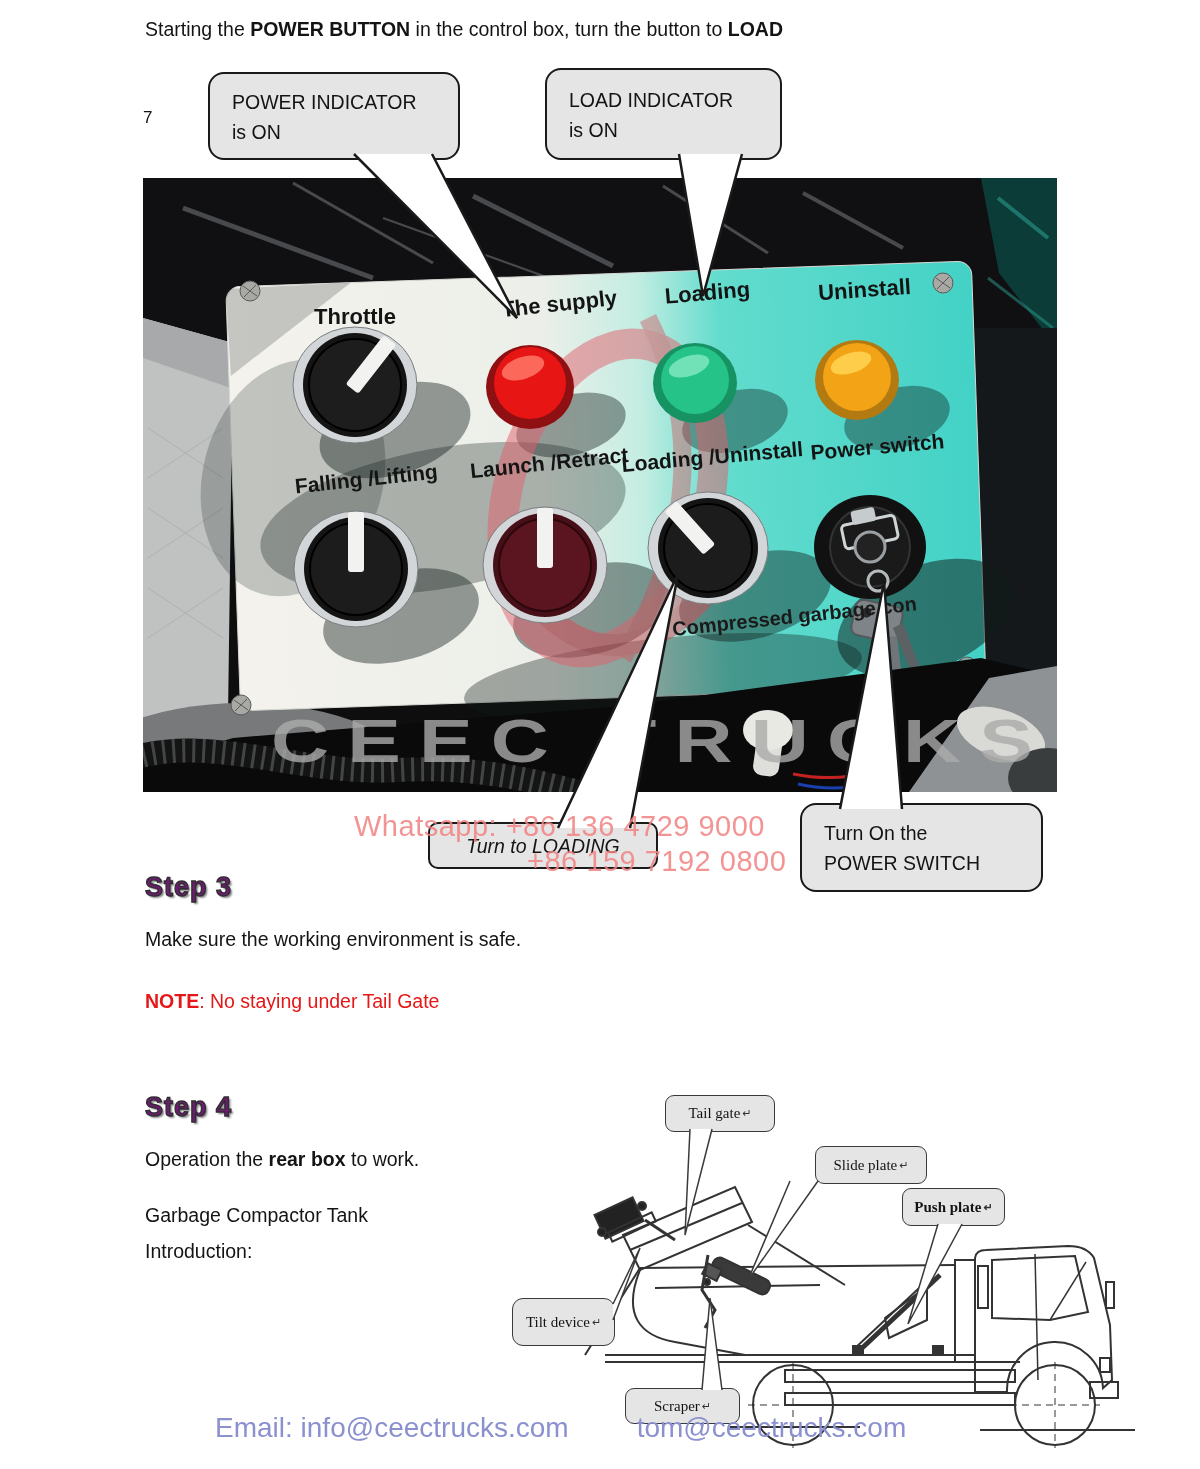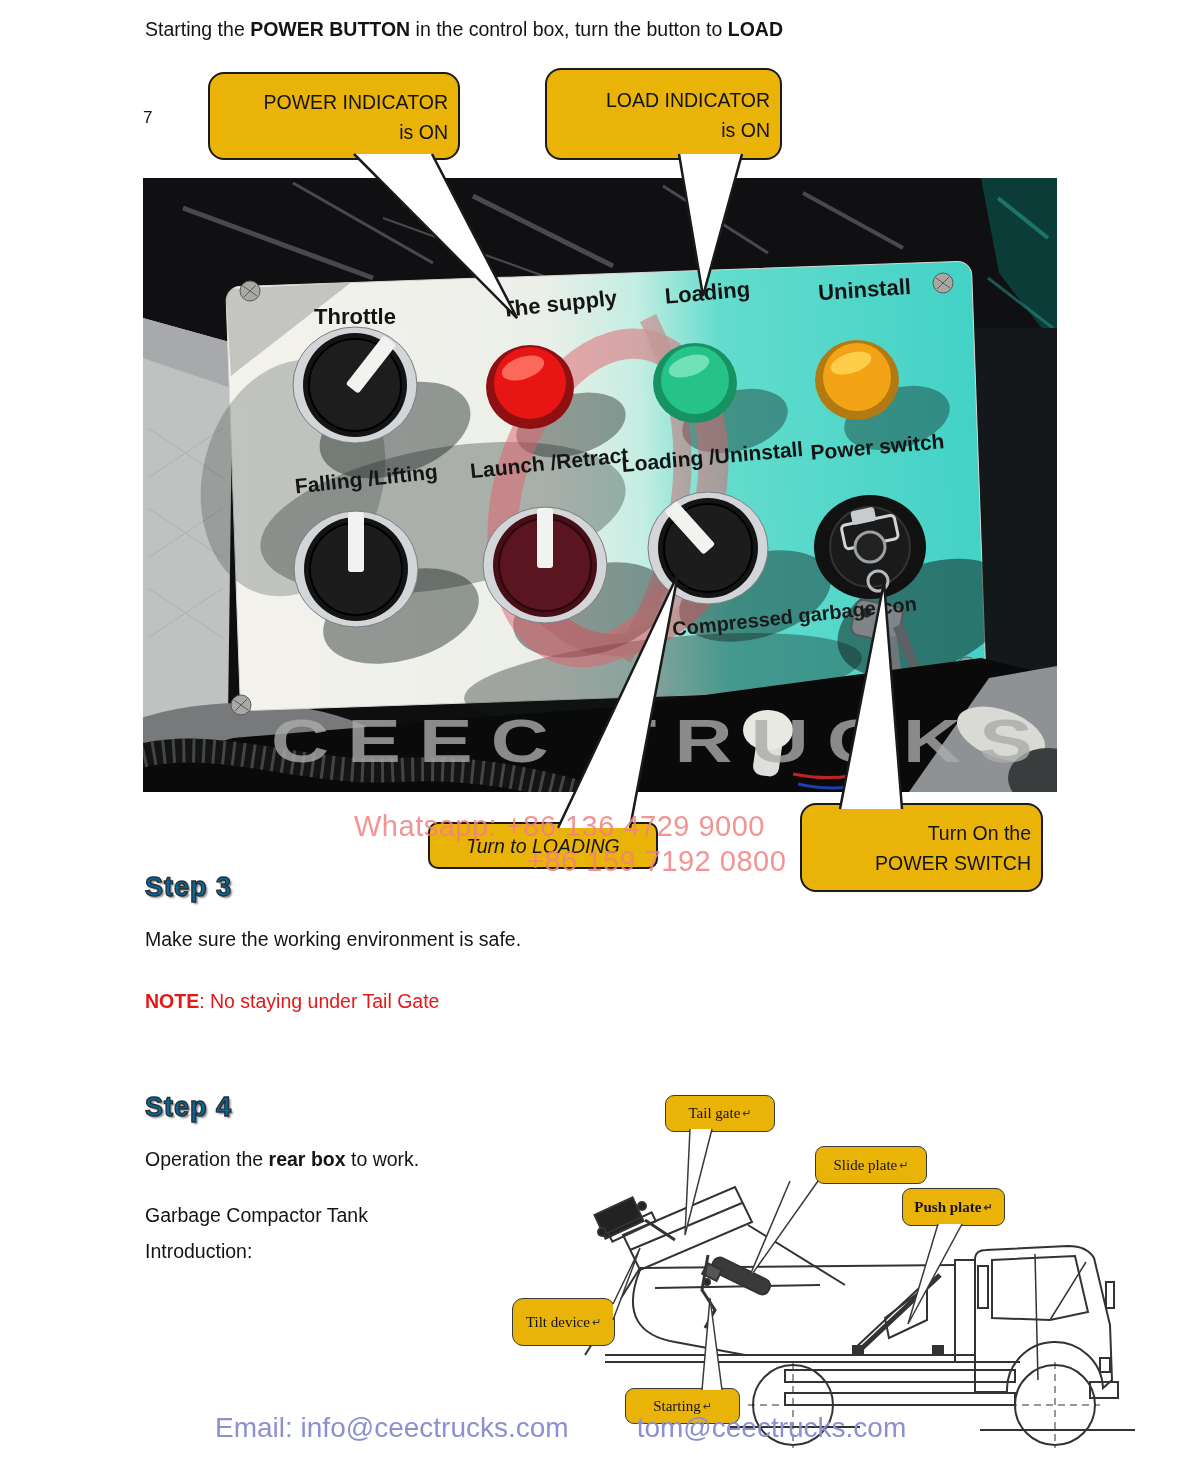--- a/index.html
+++ b/index.html
@@ -2,29 +2,29 @@
 <html><head>
 <meta charset="utf-8">
 <style>
   html,body{margin:0;padding:0;background:#ffffff;}
   #page{position:relative;width:1200px;height:1469px;background:#ffffff;overflow:hidden;
         font-family:"Liberation Sans", sans-serif;color:#141414;}
   .abs{position:absolute;}
   .txt{font-size:19.5px;line-height:1.35;}
   .pagenum{font-size:17px;}
   
-  .callout{position:absolute;background:#eab308;border:2px solid #1a1a1a;border-radius:16px;
-           font-size:19.5px;line-height:30px;z-index:20;box-sizing:border-box;text-align:right;}
+  .callout{position:absolute;background:#e5e5e5;border:2px solid #1a1a1a;border-radius:16px;
+           font-size:19.5px;line-height:30px;z-index:20;box-sizing:border-box;}
   .callout.small{border-width:1.5px;border-color:#3a3a3a;border-radius:9px;
            font-family:"Liberation Serif", serif;font-size:15px;
            display:flex;align-items:center;justify-content:center;line-height:1;}
   .callout .pad{padding:13px 10px 0 22px;}
   .callout.center1{display:flex;align-items:center;justify-content:center;border-radius:10px;font-style:italic;}
   .ret{font-size:11px;color:#333;margin-left:2px;}
-  .step-title{font-size:27px;font-weight:bold;color:#0369a1;letter-spacing:1px;
+  .step-title{font-size:27px;font-weight:bold;color:#701a75;letter-spacing:1px;
               -webkit-text-stroke:1.4px #2e2e2e;
               text-shadow:2px 2px 2px rgba(110,110,110,0.85);}
   .note{color:#e61717;}
   .wm-red{color:#f28282;font-size:29px;letter-spacing:0.5px;opacity:.85;z-index:40;white-space:nowrap;}
   .email{color:#8b90cf;font-size:28px;z-index:45;display:flex;gap:68px;white-space:nowrap;}
   #photo{left:143px;top:178px;width:914px;height:614px;background:#0c0c0c;z-index:10;}
   #truck{left:490px;top:1070px;width:710px;height:390px;z-index:5;}
   #tails{left:0;top:0;width:1200px;height:1469px;z-index:30;pointer-events:none;}
   svg text{font-family:"Liberation Sans", sans-serif;}
   b{font-weight:bold;}
@@ -321,21 +321,21 @@
   </div>
   <div class="callout small" style="left:902px;top:1188px;width:103px;height:38px;font-weight:bold;">
     <span>Push plate</span>
       <span class="ret">↵</span>
   </div>
   <div class="callout small" style="left:512px;top:1298px;width:103px;height:48px;border-radius:11px;">
     <span>Tilt device</span>
       <span class="ret">↵</span>
   </div>
   <div class="callout small" style="left:625px;top:1388px;width:115px;height:36px;">
-    <span>Starting</span>
+    <span>Scraper</span>
       <span class="ret">↵</span>
   </div>
 
   <svg id="tails" class="abs" viewBox="0 0 1200 1469">
     <g fill="#ffffff" stroke="#1a1a1a" stroke-width="2.5">
       <path d="M 354,154 L 517,318 L 432,154"></path>
       <path d="M 679,154 L 703,296 L 742,154"></path>
       <path d="M 558,828 L 678,574 L 630,828"></path>
       <path d="M 840,809 L 884,582 L 902,809"></path>
     </g>

